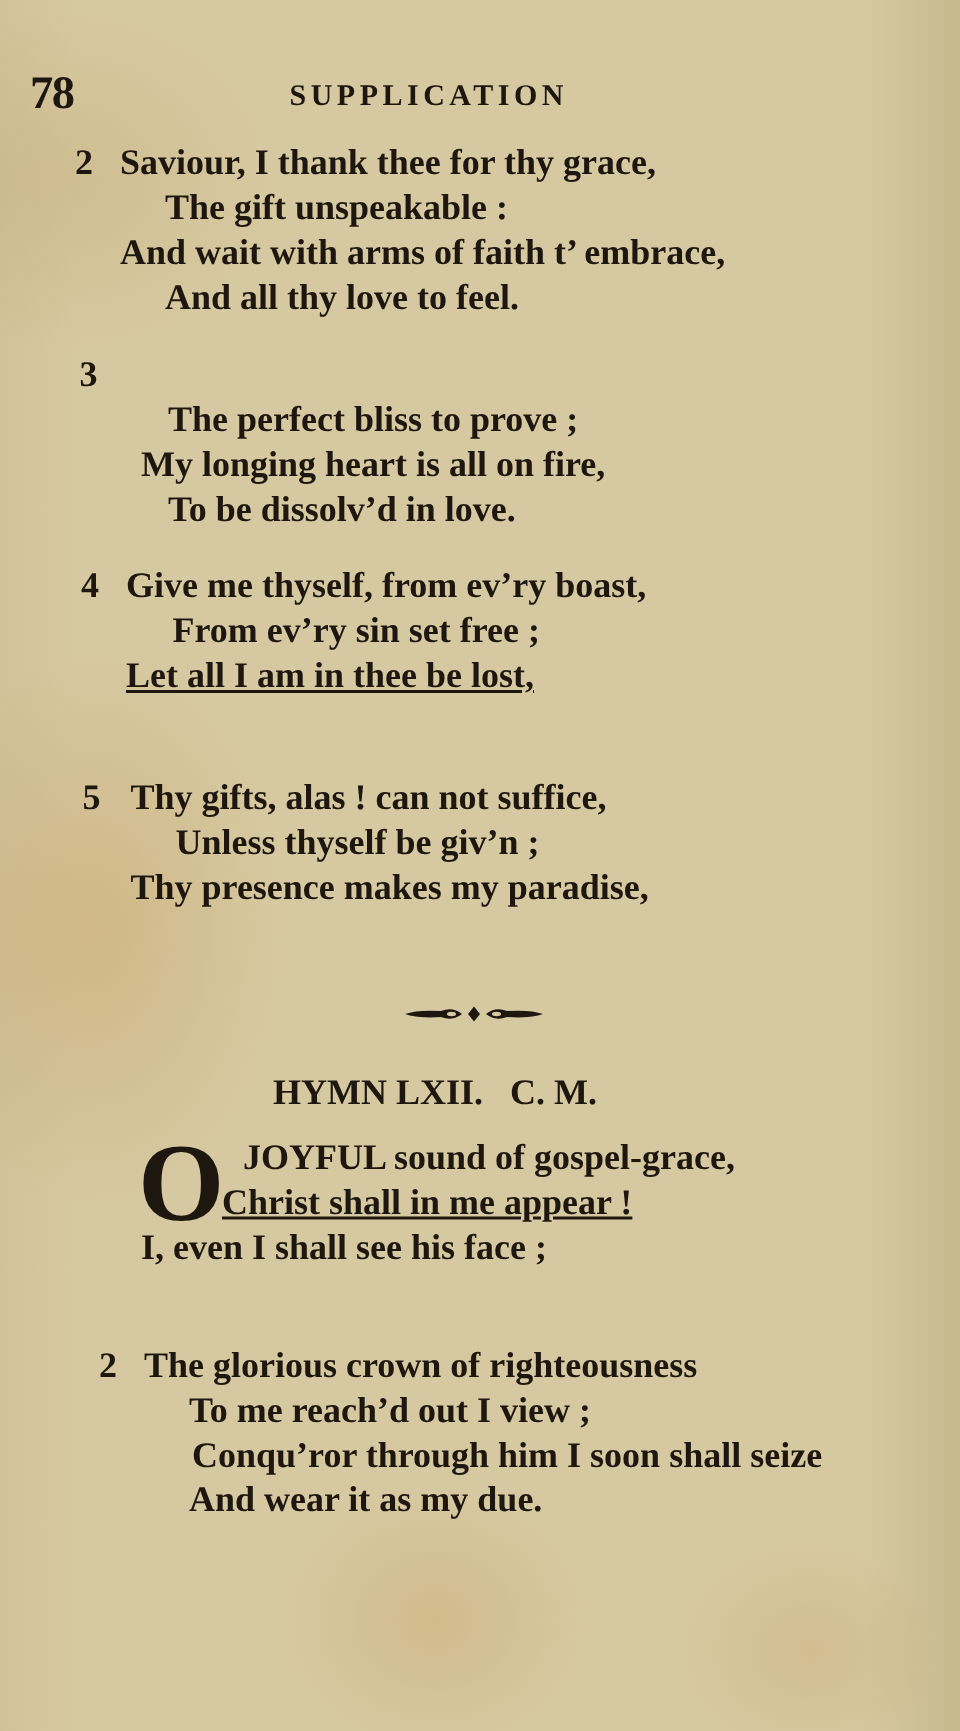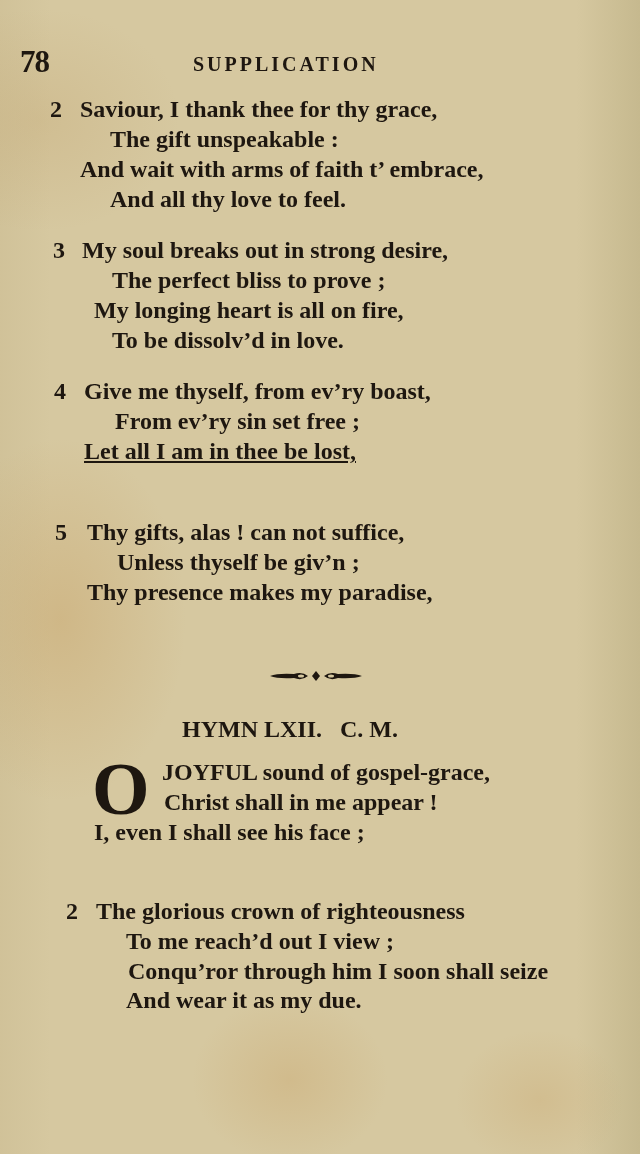--- a/index.html
+++ b/index.html
@@ -35,21 +35,20 @@
     <span class="running-head">SUPPLICATION</span>
   </div>
 
   <span class="vnum" style="left:50px;top:95px;">2</span>
   <span class="line" style="left:80px;top:95px;">Saviour, I thank thee for thy grace,</span>
   <span class="line" style="left:110px;top:125px;">The gift unspeakable :</span>
   <span class="line" style="left:110px;top:185px;">And all thy love to feel.</span>
   <span class="line" style="left:80px;top:155px;">And wait with arms of faith t’ embrace,</span>
 
   <span class="vnum" style="left:53px;top:236px;">3</span>
-  <span class="line" style="left:82px;top:236px;">My soul breaks out in strong desire,</span>
   <span class="line" style="left:112px;top:266px;">The perfect bliss to prove ;</span>
   <span class="line" style="left:82px;top:296px;margin-left:12px;">My longing heart is all on fire,</span>
   <span class="line" style="left:112px;top:326px;">To be dissolv’d in love.</span>
 
   <span class="vnum" style="left:54px;top:377px;">4</span>
   <span class="line" style="left:84px;top:377px;">Give me thyself, from ev’ry boast,</span>
   <span class="line" style="left:115px;top:407px;">From ev’ry sin set free ;</span>
   <span class="line" style="left:84px;top:437px;text-decoration:underline;">Let all I am in thee be lost,</span>
 
   <span class="vnum" style="left:55px;top:518px;">5</span>
@@ -62,21 +61,21 @@
     <ellipse cx="33" cy="8" rx="3" ry="1.5" fill="#d6c8a0"></ellipse>
     <path d="M48 3 L52 8 L48 13 L44 8 Z" fill="#1e1710"></path>
     <path d="M94 8 Q86 5 70 6 Q62 3 56 8 Q62 13 70 10 Q86 11 94 8 Z" fill="#1e1710"></path>
     <ellipse cx="63" cy="8" rx="3" ry="1.5" fill="#d6c8a0"></ellipse>
   </svg>
 
   <span class="hymn-title" style="white-space:pre;">HYMN LXII.   C. M.</span>
 
   <span class="dropcap">O</span>
   <span class="line" style="left:162px;top:758px;">JOYFUL sound of gospel-grace,</span>
-  <span class="line" style="left:164px;top:788px;">Christ shall in me appear !</span>
+  <span class="line" style="left:148px;top:788px;text-decoration:underline;">Christ shall in me appear !</span>
   <span class="line" style="left:94px;top:818px;">I, even I shall see his face ;</span>
 
   <span class="vnum" style="left:66px;top:897px;">2</span>
   <span class="line" style="left:126px;top:927px;">To me reach’d out I view ;</span>
   <span class="line" style="left:96px;top:897px;">The glorious crown of righteousness</span>
   <span class="line" style="left:96px;top:957px;margin-left:32px;">Conqu’ror through him I soon shall seize</span>
   <span class="line" style="left:126px;top:986px;">And wear it as my due.</span>
 
 </div>
 

